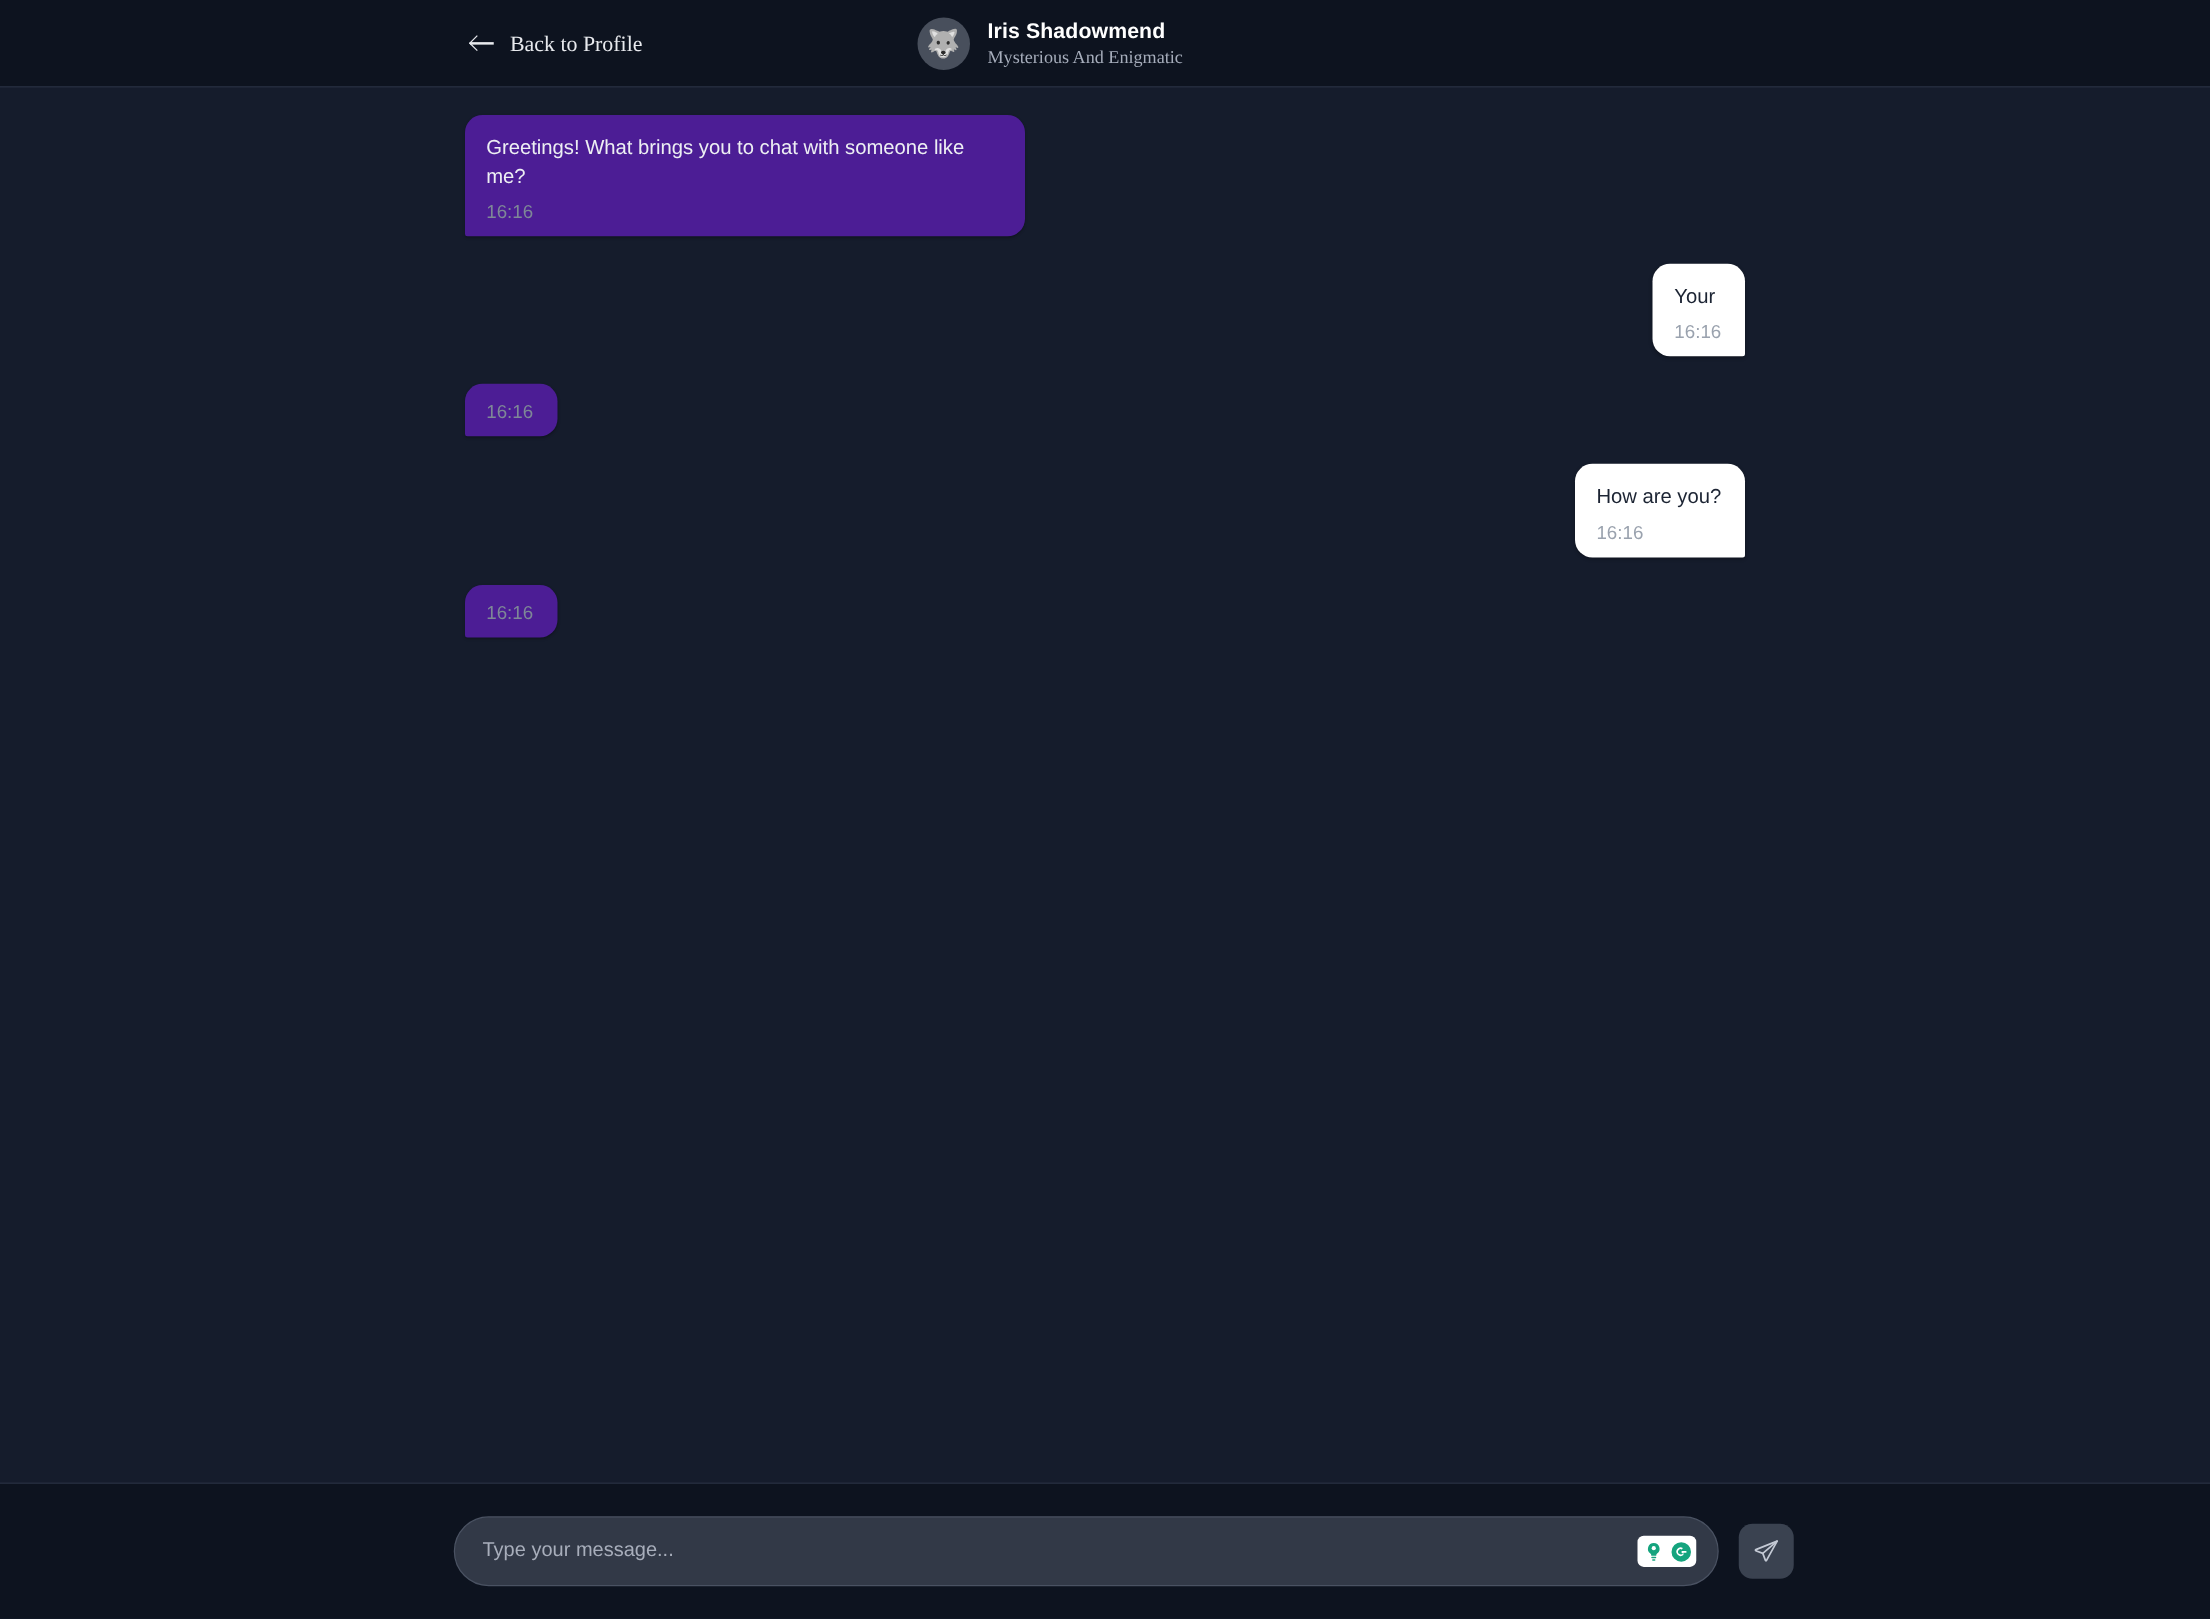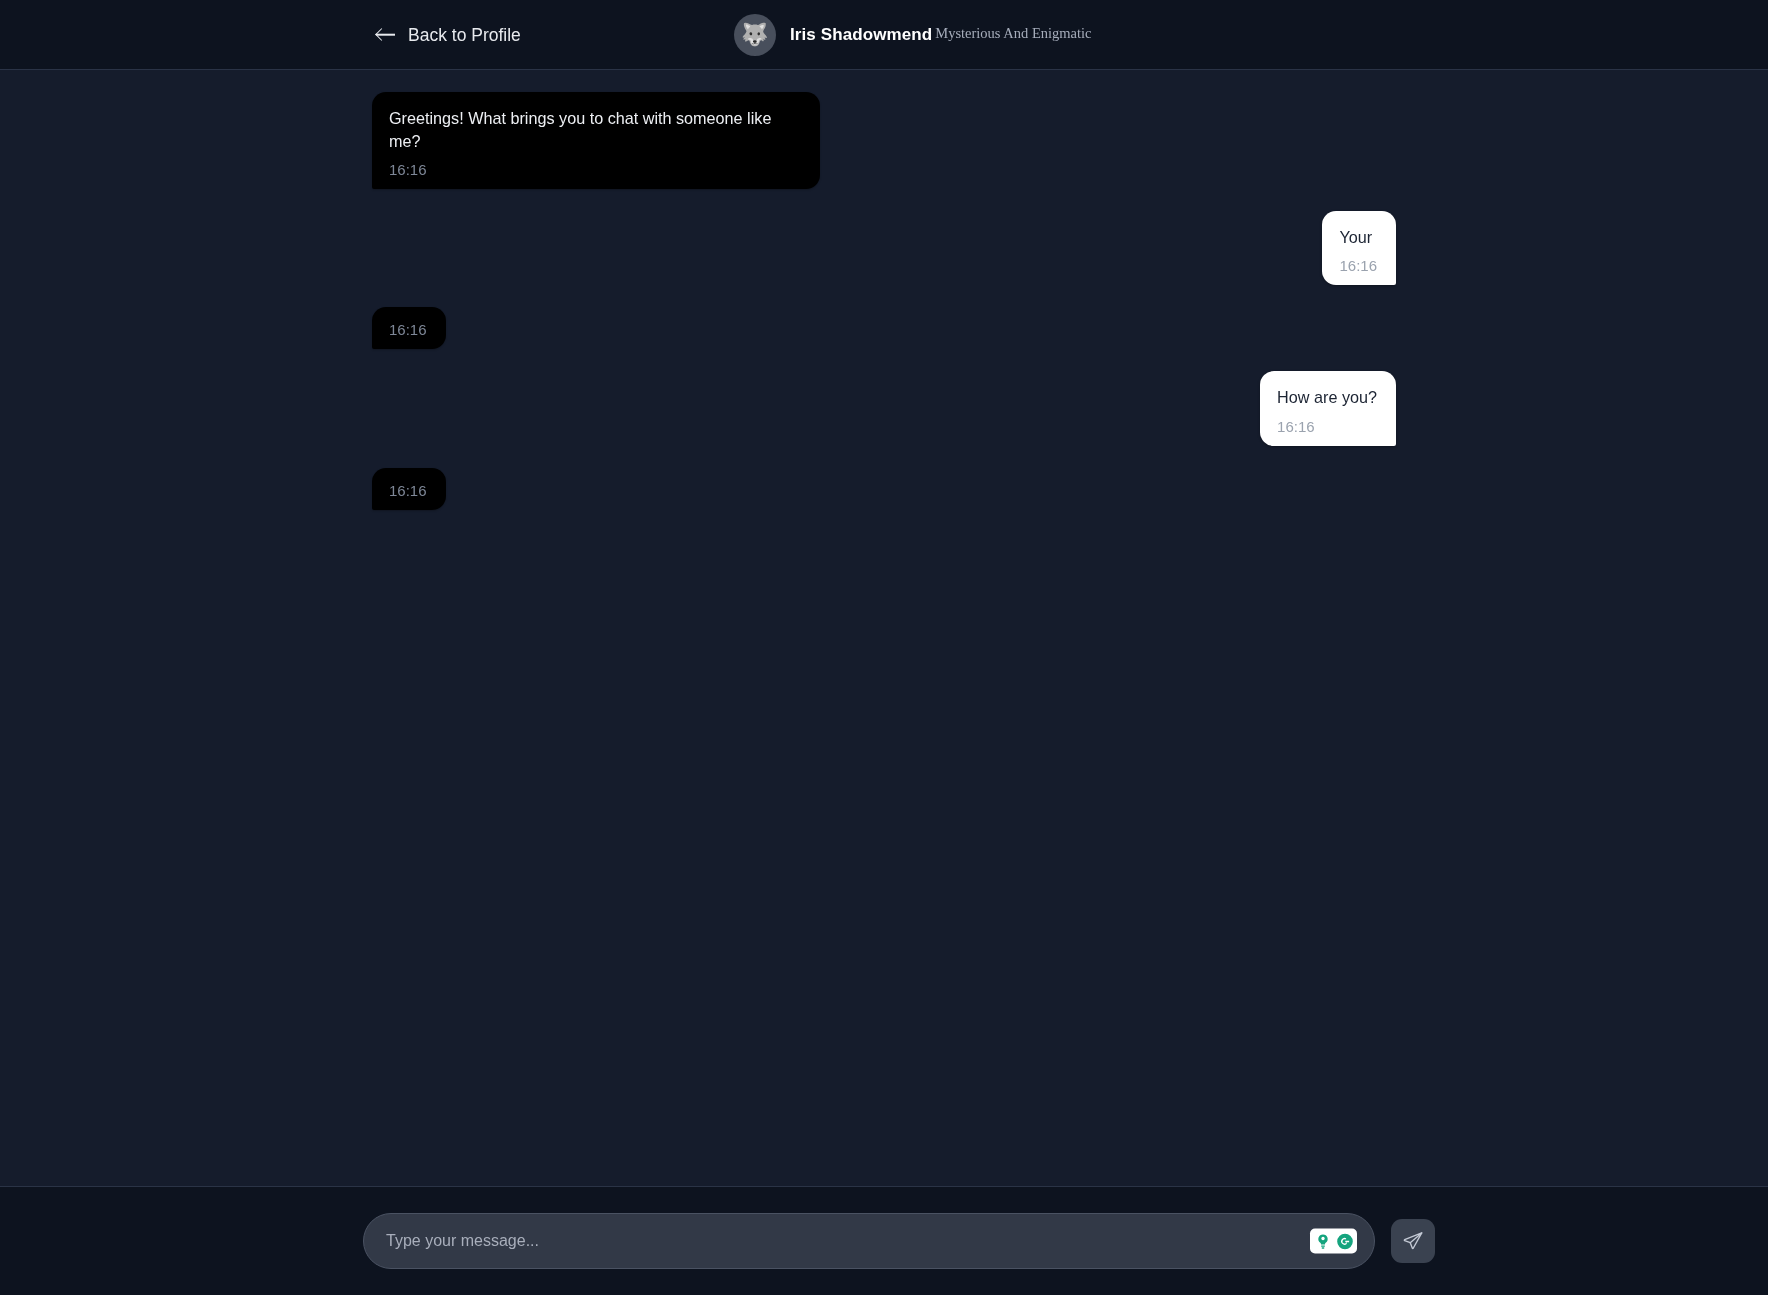--- a/index.html
+++ b/index.html
@@ -34,21 +34,21 @@
     position: absolute;
     left: 372px;
     top: 50%;
     transform: translateY(-50%);
     display: flex;
     align-items: center;
     gap: 13px;
     background: transparent;
     border: none;
     color: #e8eaee;
-    font-family: Liberation Sans, sans-serif;
+    font-family: Liberation Serif, serif;
     font-size: 17.5px;
     cursor: pointer;
     padding: 6px 4px;
   }
 
   .back-arrow-icon {
     display: inline-block;
     width: 19px;
     height: 17px;
     position: relative;
@@ -88,21 +88,21 @@
     border-radius: 50%;
     background: #484f5c;
     display: flex;
     align-items: center;
     justify-content: center;
     font-size: 22px;
     line-height: 1;
     flex: 0 0 auto;
   }
 
-  .identity-text { display: flex; gap: 3px; }
+  .identity-text { display: flex; flex-direction: column; gap: 3px; }
 
   .persona-name {
     font-size: 17px;
     font-weight: bold;
     color: #ffffff;
     letter-spacing: 0.1px;
   }
 
   .persona-tagline {
     font-size: 14.5px;
@@ -130,21 +130,21 @@
 
   .bubble {
     max-width: 448px;
     padding: 15px 19px 12px 17px;
     display: flex;
     flex-direction: column;
     gap: 9px;
   }
 
   .bubble.bot {
-    background: #000000;
+    background: #4c1d95;
     color: #edeff3;
     border-radius: 14px 14px 14px 2px;
     box-shadow: 0 1px 2px rgba(0,0,0,0.25);
   }
 
   .bubble.user {
     background: #ffffff;
     color: #1c2433;
     border-radius: 14px 14px 2px 14px;
     box-shadow: 0 1px 3px rgba(0,0,0,0.3);

